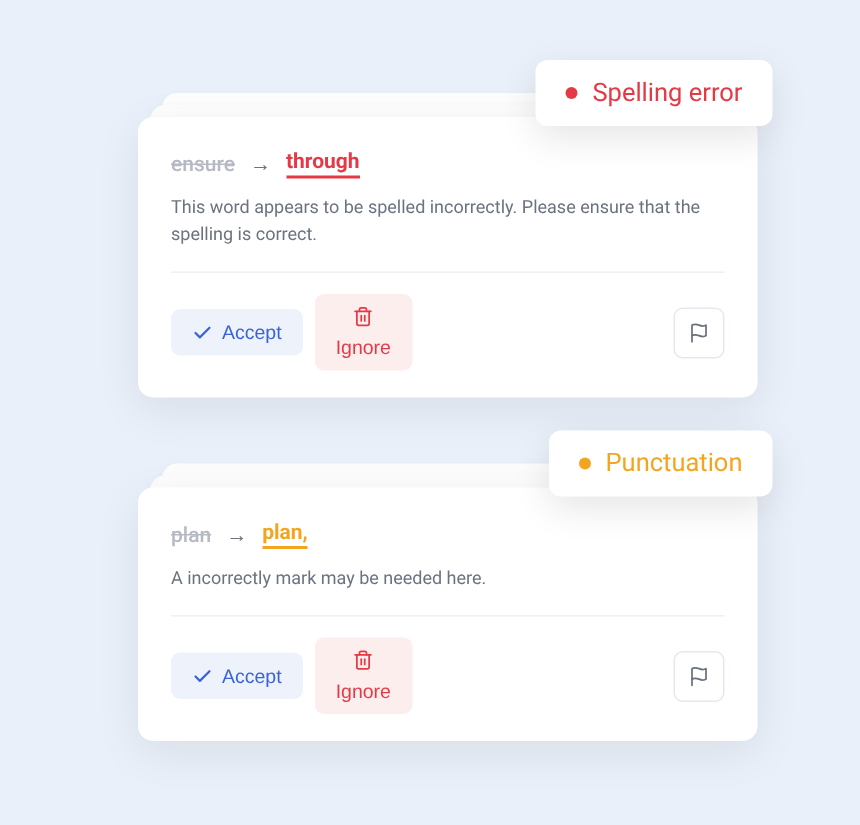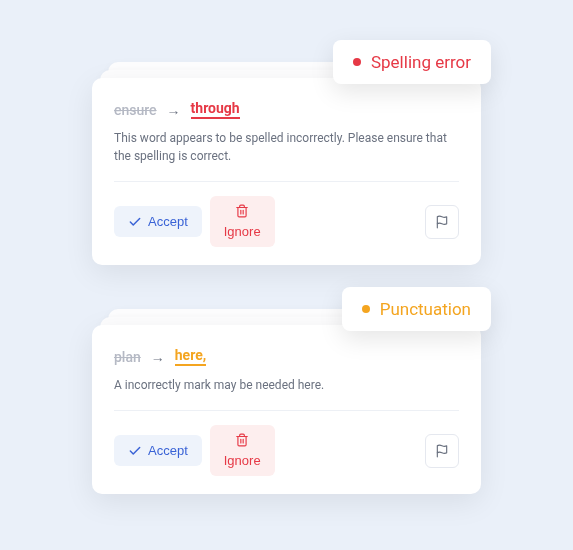--- a/index.html
+++ b/index.html
@@ -1,21 +1,21 @@
 <!DOCTYPE html>
 <html><head>
   <meta charset="utf-8">
   <style>
     * { margin: 0; padding: 0; box-sizing: border-box; }
     body { font-family: -apple-system, BlinkMacSystemFont, 'Segoe UI', Roboto, sans-serif; background: #eaf0f9; width: 573px; height: 550px; padding: 18px; }
     .card-stack { position: relative; margin-bottom: 60px; margin-top: 60px; }
     .card-shadow { position: absolute; background: #fdfdfe; border-radius: 10px; box-shadow: 0 2px 8px rgba(0,0,0,0.04); left: 74px; right: 74px; }
     .card-shadow.s1 { top: -16px; height: 40px; left: 90px; right: 90px; }
     .card-shadow.s2 { top: -8px; height: 40px; left: 82px; right: 82px; }
-    .card { position: relative; background: #fff; border-radius: 10px; box-shadow: 0 8px 30px rgba(0,0,0,0.08); padding: 22px 22px 18px; margin-left: 74px; margin-right: 74px; }
+    .card { position: relative; background: #fff; border-radius: 10px; box-shadow: 0 8px 30px rgba(0,0,0,0.08); padding: 22px 22px 18px; margin-left: 74px; margin-right: 50px; }
     .badge { position: absolute; top: -38px; right: -10px; background: #fff; border-radius: 8px; box-shadow: 0 8px 24px rgba(0,0,0,0.1); padding: 12px 20px; display: flex; align-items: center; gap: 10px; font-size: 17px; }
     .badge .dot { width: 8px; height: 8px; border-radius: 50%; }
     .badge.spelling .dot { background: #e63946; }
     .badge.spelling { color: #e63946; }
     .badge.punctuation .dot { background: #f4a520; }
     .badge.punctuation { color: #f4a520; }
     .correction-line { display: flex; align-items: center; gap: 10px; margin-bottom: 10px; font-size: 14px; }
     .old-word { color: #b5b9c4; text-decoration: line-through; font-weight: 500; }
     .arrow { color: #6b7280; font-size: 14px; }
     .new-word { font-weight: 700; border-bottom: 2px solid; padding-bottom: 1px; }
@@ -86,21 +86,21 @@
   <div class="card-shadow s1"></div>
   <div class="card-shadow s2"></div>
   <div class="card">
     <div class="badge punctuation">
       <span class="dot"></span>
       <span>Punctuation</span>
     </div>
     <div class="correction-line">
       <span class="old-word">plan</span>
       <span class="arrow">→</span>
-      <span class="new-word punctuation">here,</span>
+      <span class="new-word punctuation">plan,</span>
     </div>
     <div class="description">A incorrectly mark may be needed here.</div>
     <div class="divider"></div>
     <div class="actions">
       <button class="btn btn-accept">
         <span class="icon">
           <svg width="14" height="14" viewBox="0 0 24 24" fill="none" stroke="#3a63d6" stroke-width="2.5" stroke-linecap="round" stroke-linejoin="round">
               <polyline points="20 6 9 17 4 12"></polyline>
             </svg>
         </span>

